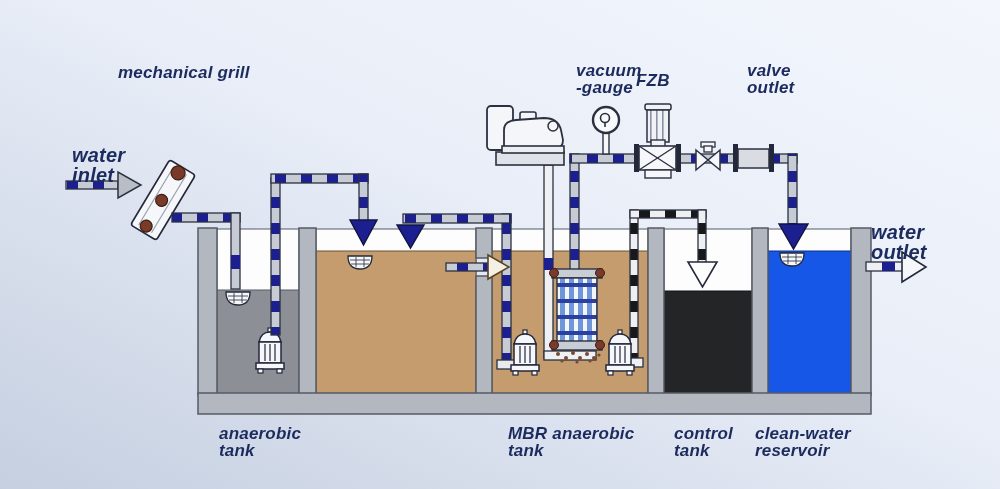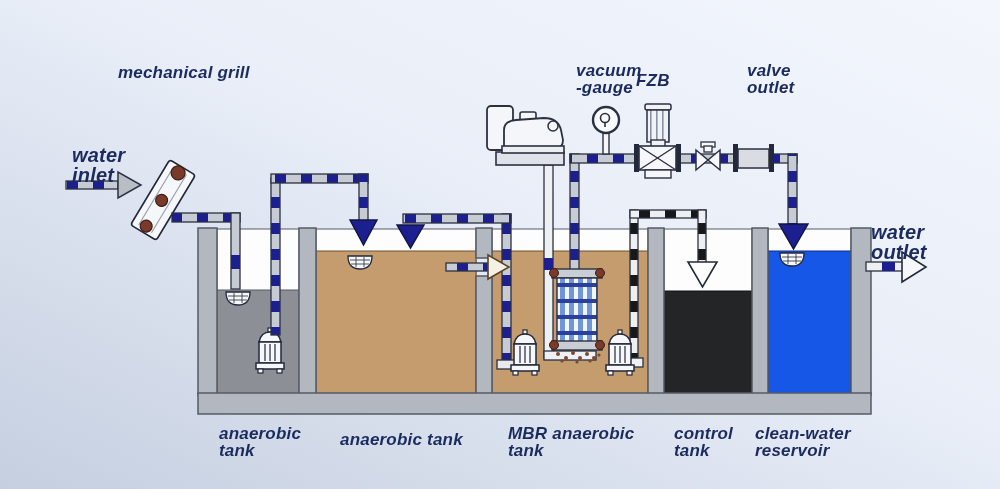--- a/index.html
+++ b/index.html
@@ -266,21 +266,20 @@
   <div class="lbl small" style="left:871px;top:222px">
     <span class="ln">water</span>
     <span class="ln">outlet</span>
   </div>
 
   <div class="lbl" style="left:219px;top:425px">
     <span class="ln">anaerobic</span>
     <span class="ln">tank</span>
   </div>
 
-  <div class="lbl" style="left:340px;top:431px">anaerobic tank</div>
 
   <div class="lbl" style="left:508px;top:425px">
     <span class="ln">MBR anaerobic</span>
     <span class="ln">tank</span>
   </div>
 
   <div class="lbl" style="left:674px;top:425px">
     <span class="ln">control</span>
     <span class="ln">tank</span>
   </div>

